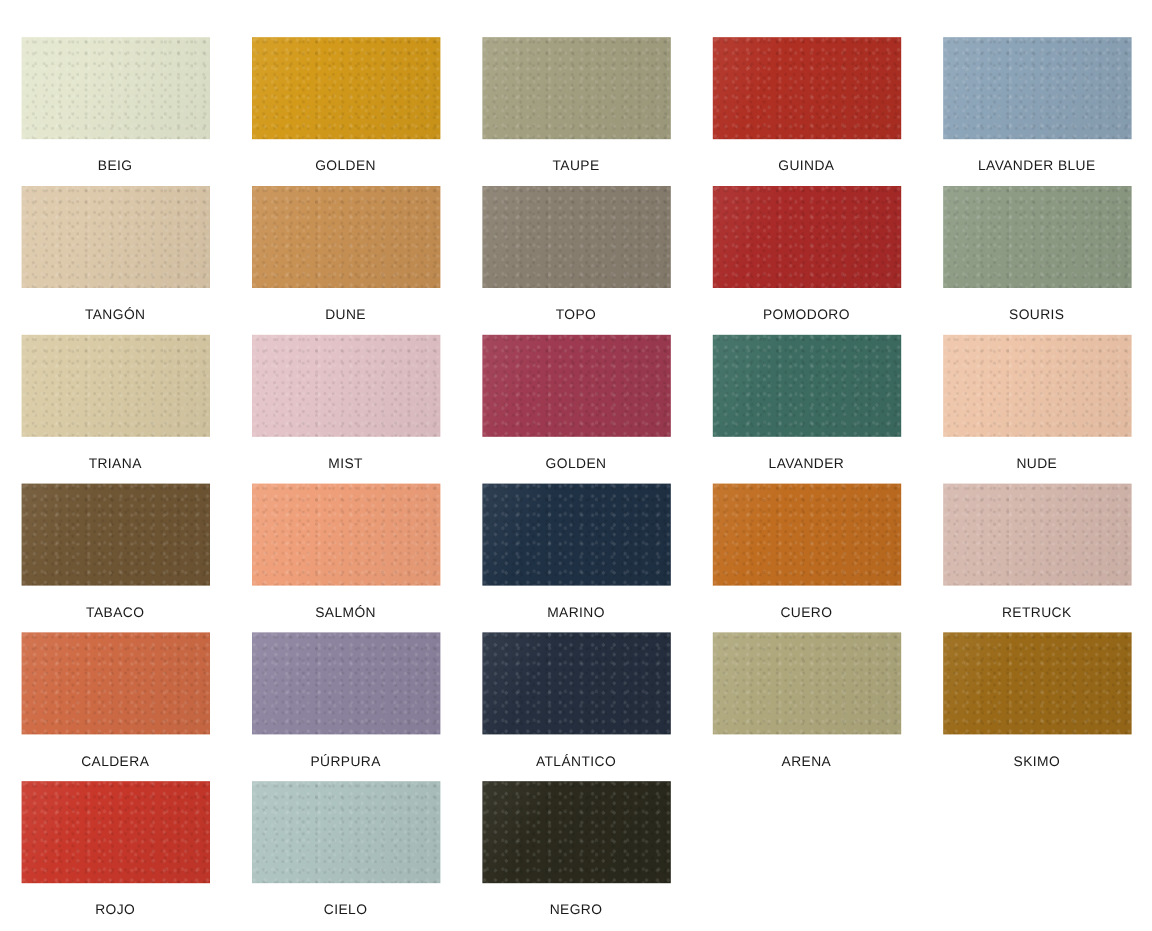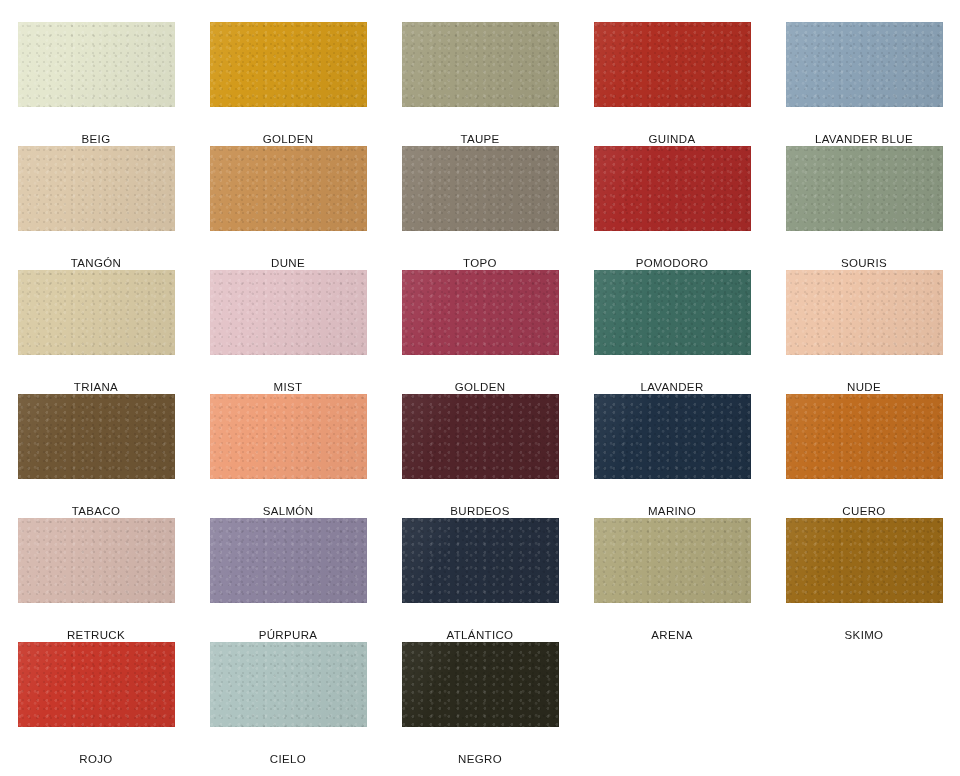--- a/index.html
+++ b/index.html
@@ -29,21 +29,21 @@
     column-gap: 0px;
     row-gap: 0px;
     width: 960px;
     height: 744px;
   }
 
   .cell {
     display: flex;
     flex-direction: column;
     align-items: center;
-    justify-content: space-between;
+    justify-content: flex-end;
     padding: 0 12px;
   }
 
   .swatch {
     width: 157px;
     height: 85px;
     position: relative;
     overflow: hidden;
     border: 0;
     flex: 0 0 auto;
@@ -155,36 +155,36 @@
       </div>
       <div class="cell">
         <div class="swatch" style="background: rgb(111, 86, 52);"></div>
         <div class="label">TABACO</div>
       </div>
       <div class="cell">
         <div class="swatch" style="background: rgb(239, 159, 121);"></div>
         <div class="label">SALMÓN</div>
       </div>
       <div class="cell">
-        <div class="swatch" style="background: rgb(82, 36, 42);"></div>
-        <div class="label">BURDEOS</div>
-      </div>
-      <div class="cell">
         <div class="swatch" style="background: rgb(31, 49, 69);"></div>
         <div class="label">MARINO</div>
       </div>
       <div class="cell">
         <div class="swatch" style="background: rgb(192, 109, 32);"></div>
         <div class="label">CUERO</div>
       </div>
       <div class="cell">
         <div class="swatch" style="background: rgb(213, 184, 174);"></div>
         <div class="label">RETRUCK</div>
       </div>
       <div class="cell">
+        <div class="swatch" style="background: rgb(207, 107, 69);"></div>
+        <div class="label">CALDERA</div>
+      </div>
+      <div class="cell">
         <div class="swatch" style="background: rgb(141, 132, 160);"></div>
         <div class="label">PÚRPURA</div>
       </div>
       <div class="cell">
         <div class="swatch" style="background: rgb(37, 47, 63);"></div>
         <div class="label">ATLÁNTICO</div>
       </div>
       <div class="cell">
         <div class="swatch" style="background: rgb(175, 168, 125);"></div>
         <div class="label">ARENA</div>

